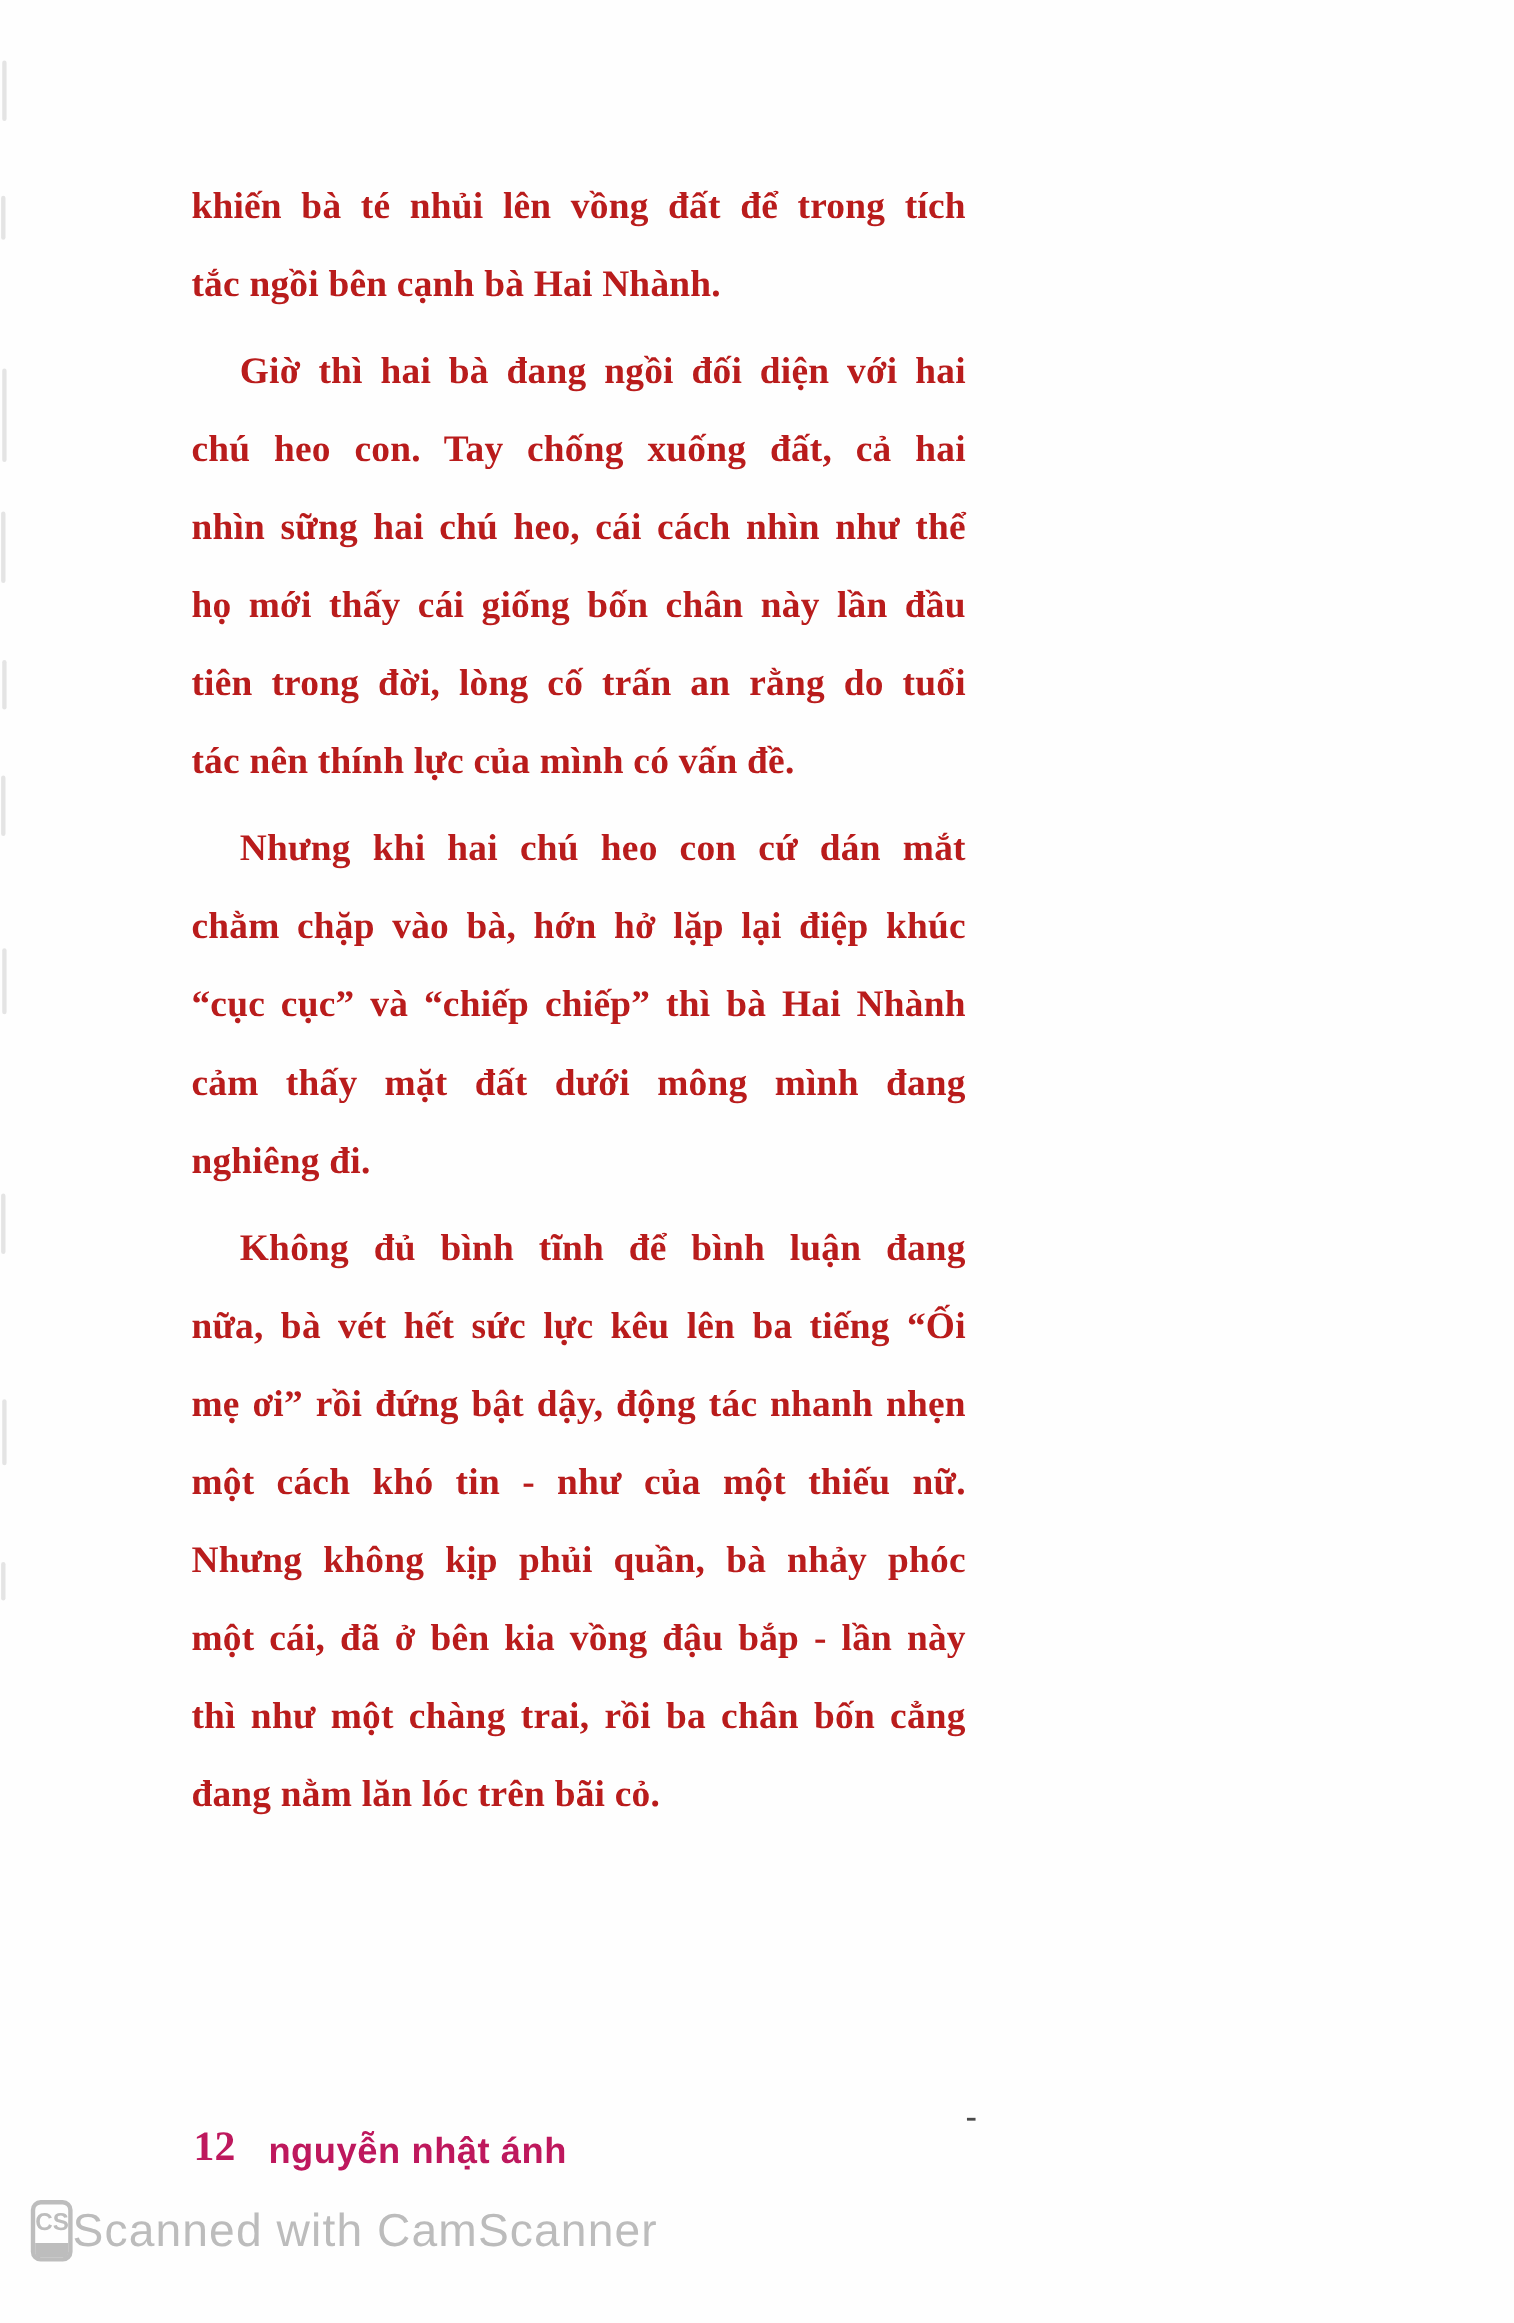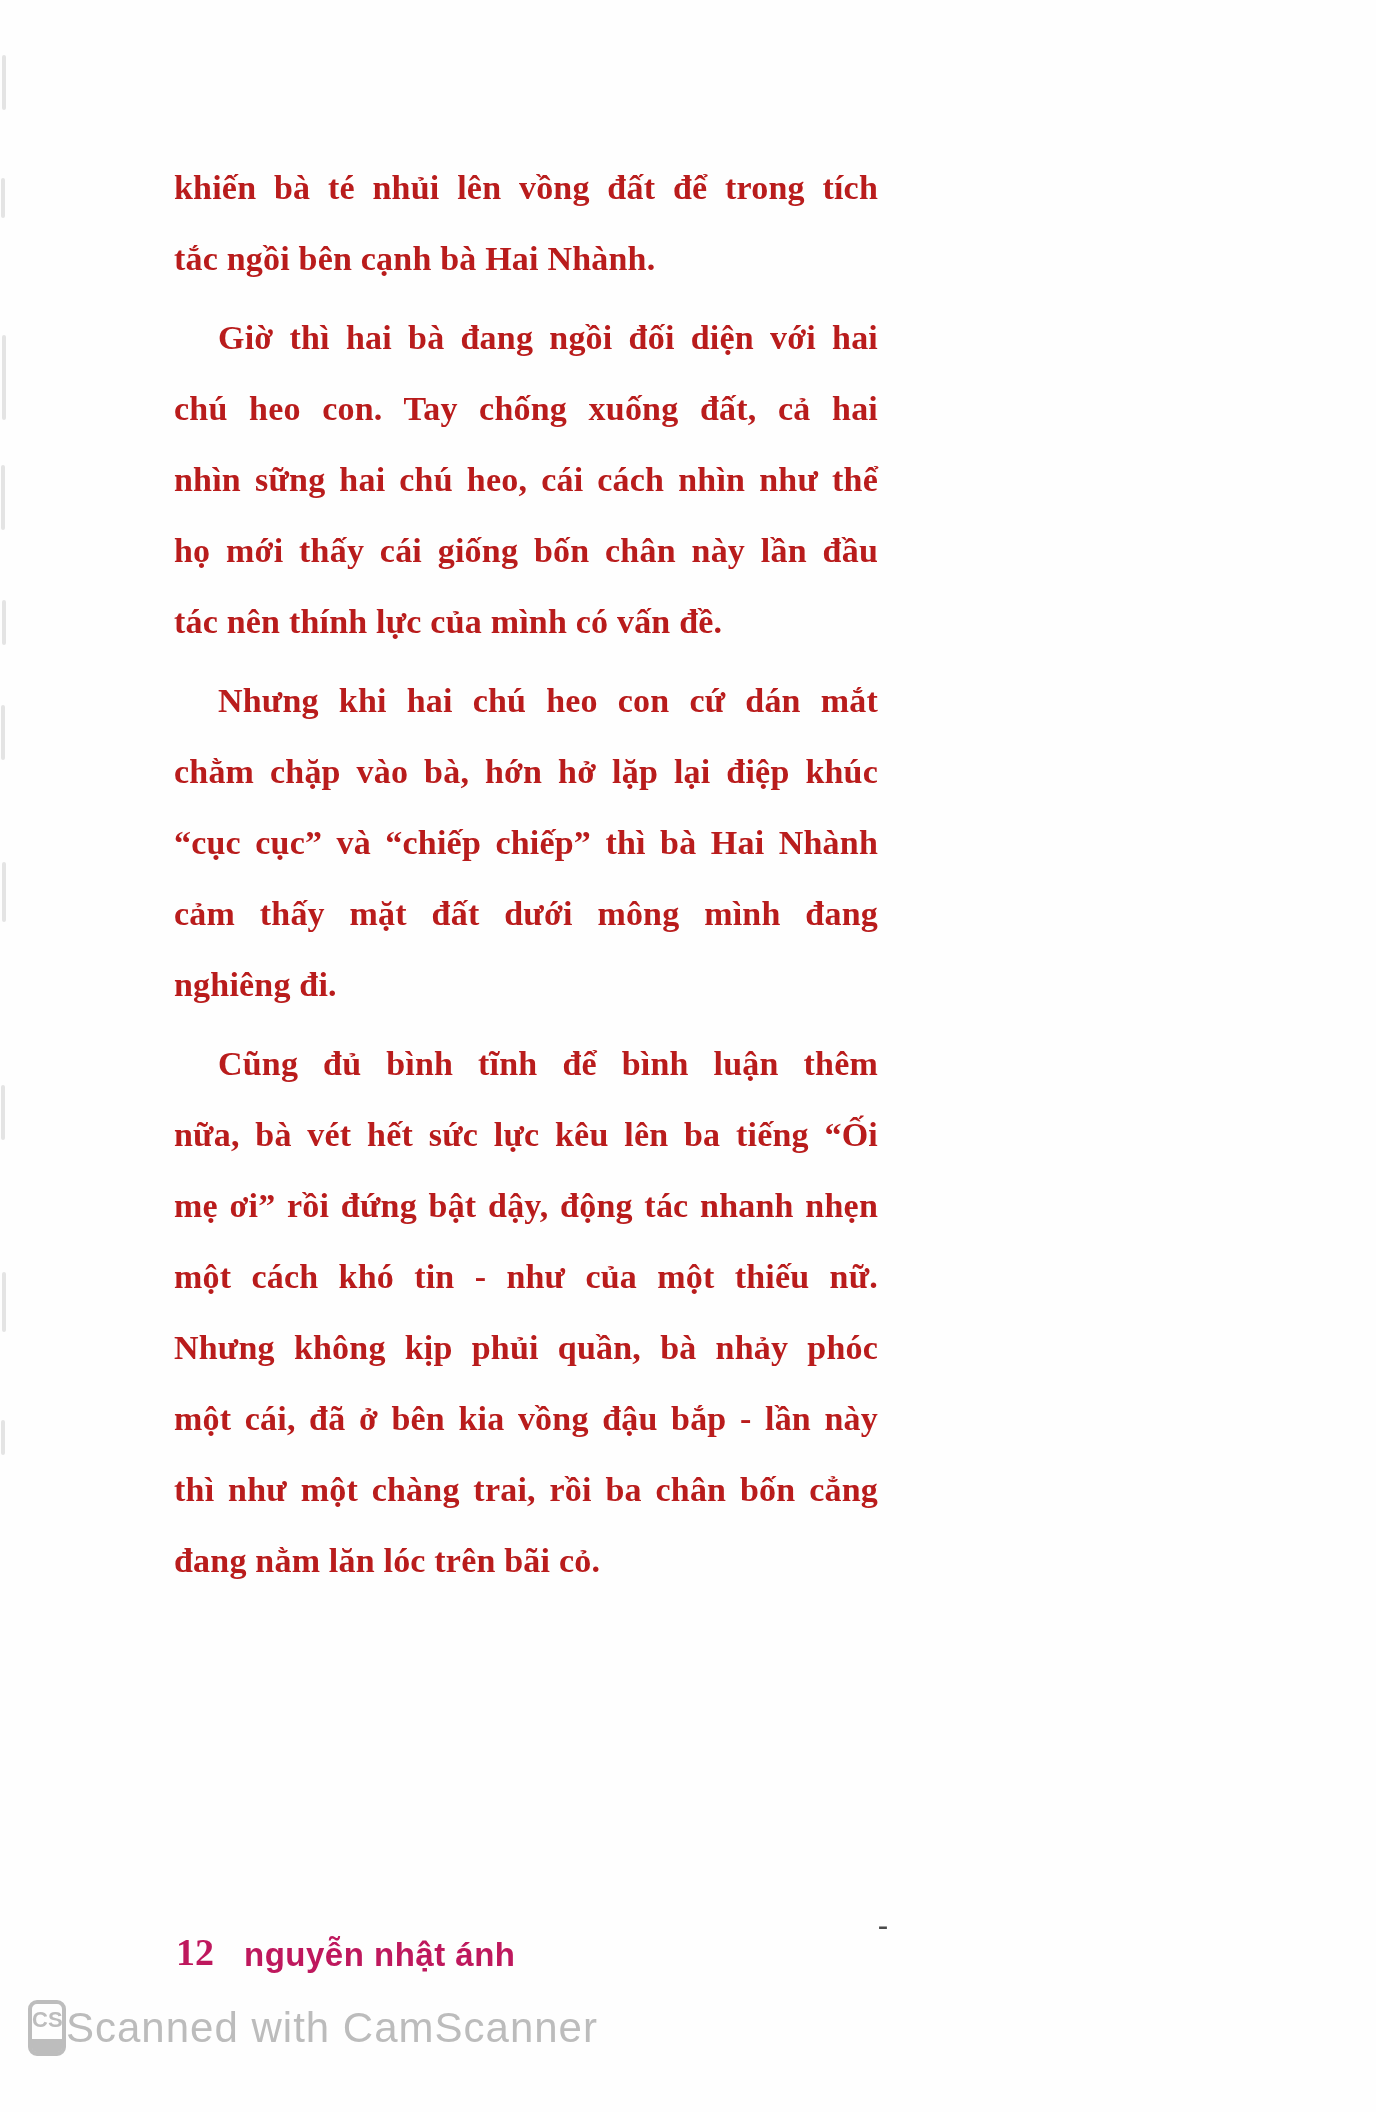--- a/index.html
+++ b/index.html
@@ -138,33 +138,34 @@
     <div class="para">
       <div class="line">khiến bà té nhủi lên vồng đất để trong tích</div>
       <div class="line para-end">tắc ngồi bên cạnh bà Hai Nhành.</div>
     </div>
 
     <div class="para">
       <div class="line indent">Giờ thì hai bà đang ngồi đối diện với hai</div>
       <div class="line">chú heo con. Tay chống xuống đất, cả hai</div>
       <div class="line">nhìn sững hai chú heo, cái cách nhìn như thể</div>
       <div class="line">họ mới thấy cái giống bốn chân này lần đầu</div>
+      <div class="line">tiên trong đời, lòng cố trấn an rằng do tuổi</div>
       <div class="line para-end">tác nên thính lực của mình có vấn đề.</div>
     </div>
 
     <div class="para">
       <div class="line indent">Nhưng khi hai chú heo con cứ dán mắt</div>
       <div class="line">chằm chặp vào bà, hớn hở lặp lại điệp khúc</div>
       <div class="line">“cục cục” và “chiếp chiếp” thì bà Hai Nhành</div>
       <div class="line">cảm thấy mặt đất dưới mông mình đang</div>
       <div class="line para-end">nghiêng đi.</div>
     </div>
 
     <div class="para">
-      <div class="line indent">Cũng đủ bình tĩnh để bình luận thêm</div>
+      <div class="line indent">Không đủ bình tĩnh để bình luận đang</div>
       <div class="line">nữa, bà vét hết sức lực kêu lên ba tiếng “Ối</div>
       <div class="line">mẹ ơi” rồi đứng bật dậy, động tác nhanh nhẹn</div>
       <div class="line">một cách khó tin - như của một thiếu nữ.</div>
       <div class="line">Nhưng không kịp phủi quần, bà nhảy phóc</div>
       <div class="line">một cái, đã ở bên kia vồng đậu bắp - lần này</div>
       <div class="line">thì như một chàng trai, rồi ba chân bốn cẳng</div>
       <div class="line para-end">đang nằm lăn lóc trên bãi cỏ.</div>
     </div>
 
   </div>

